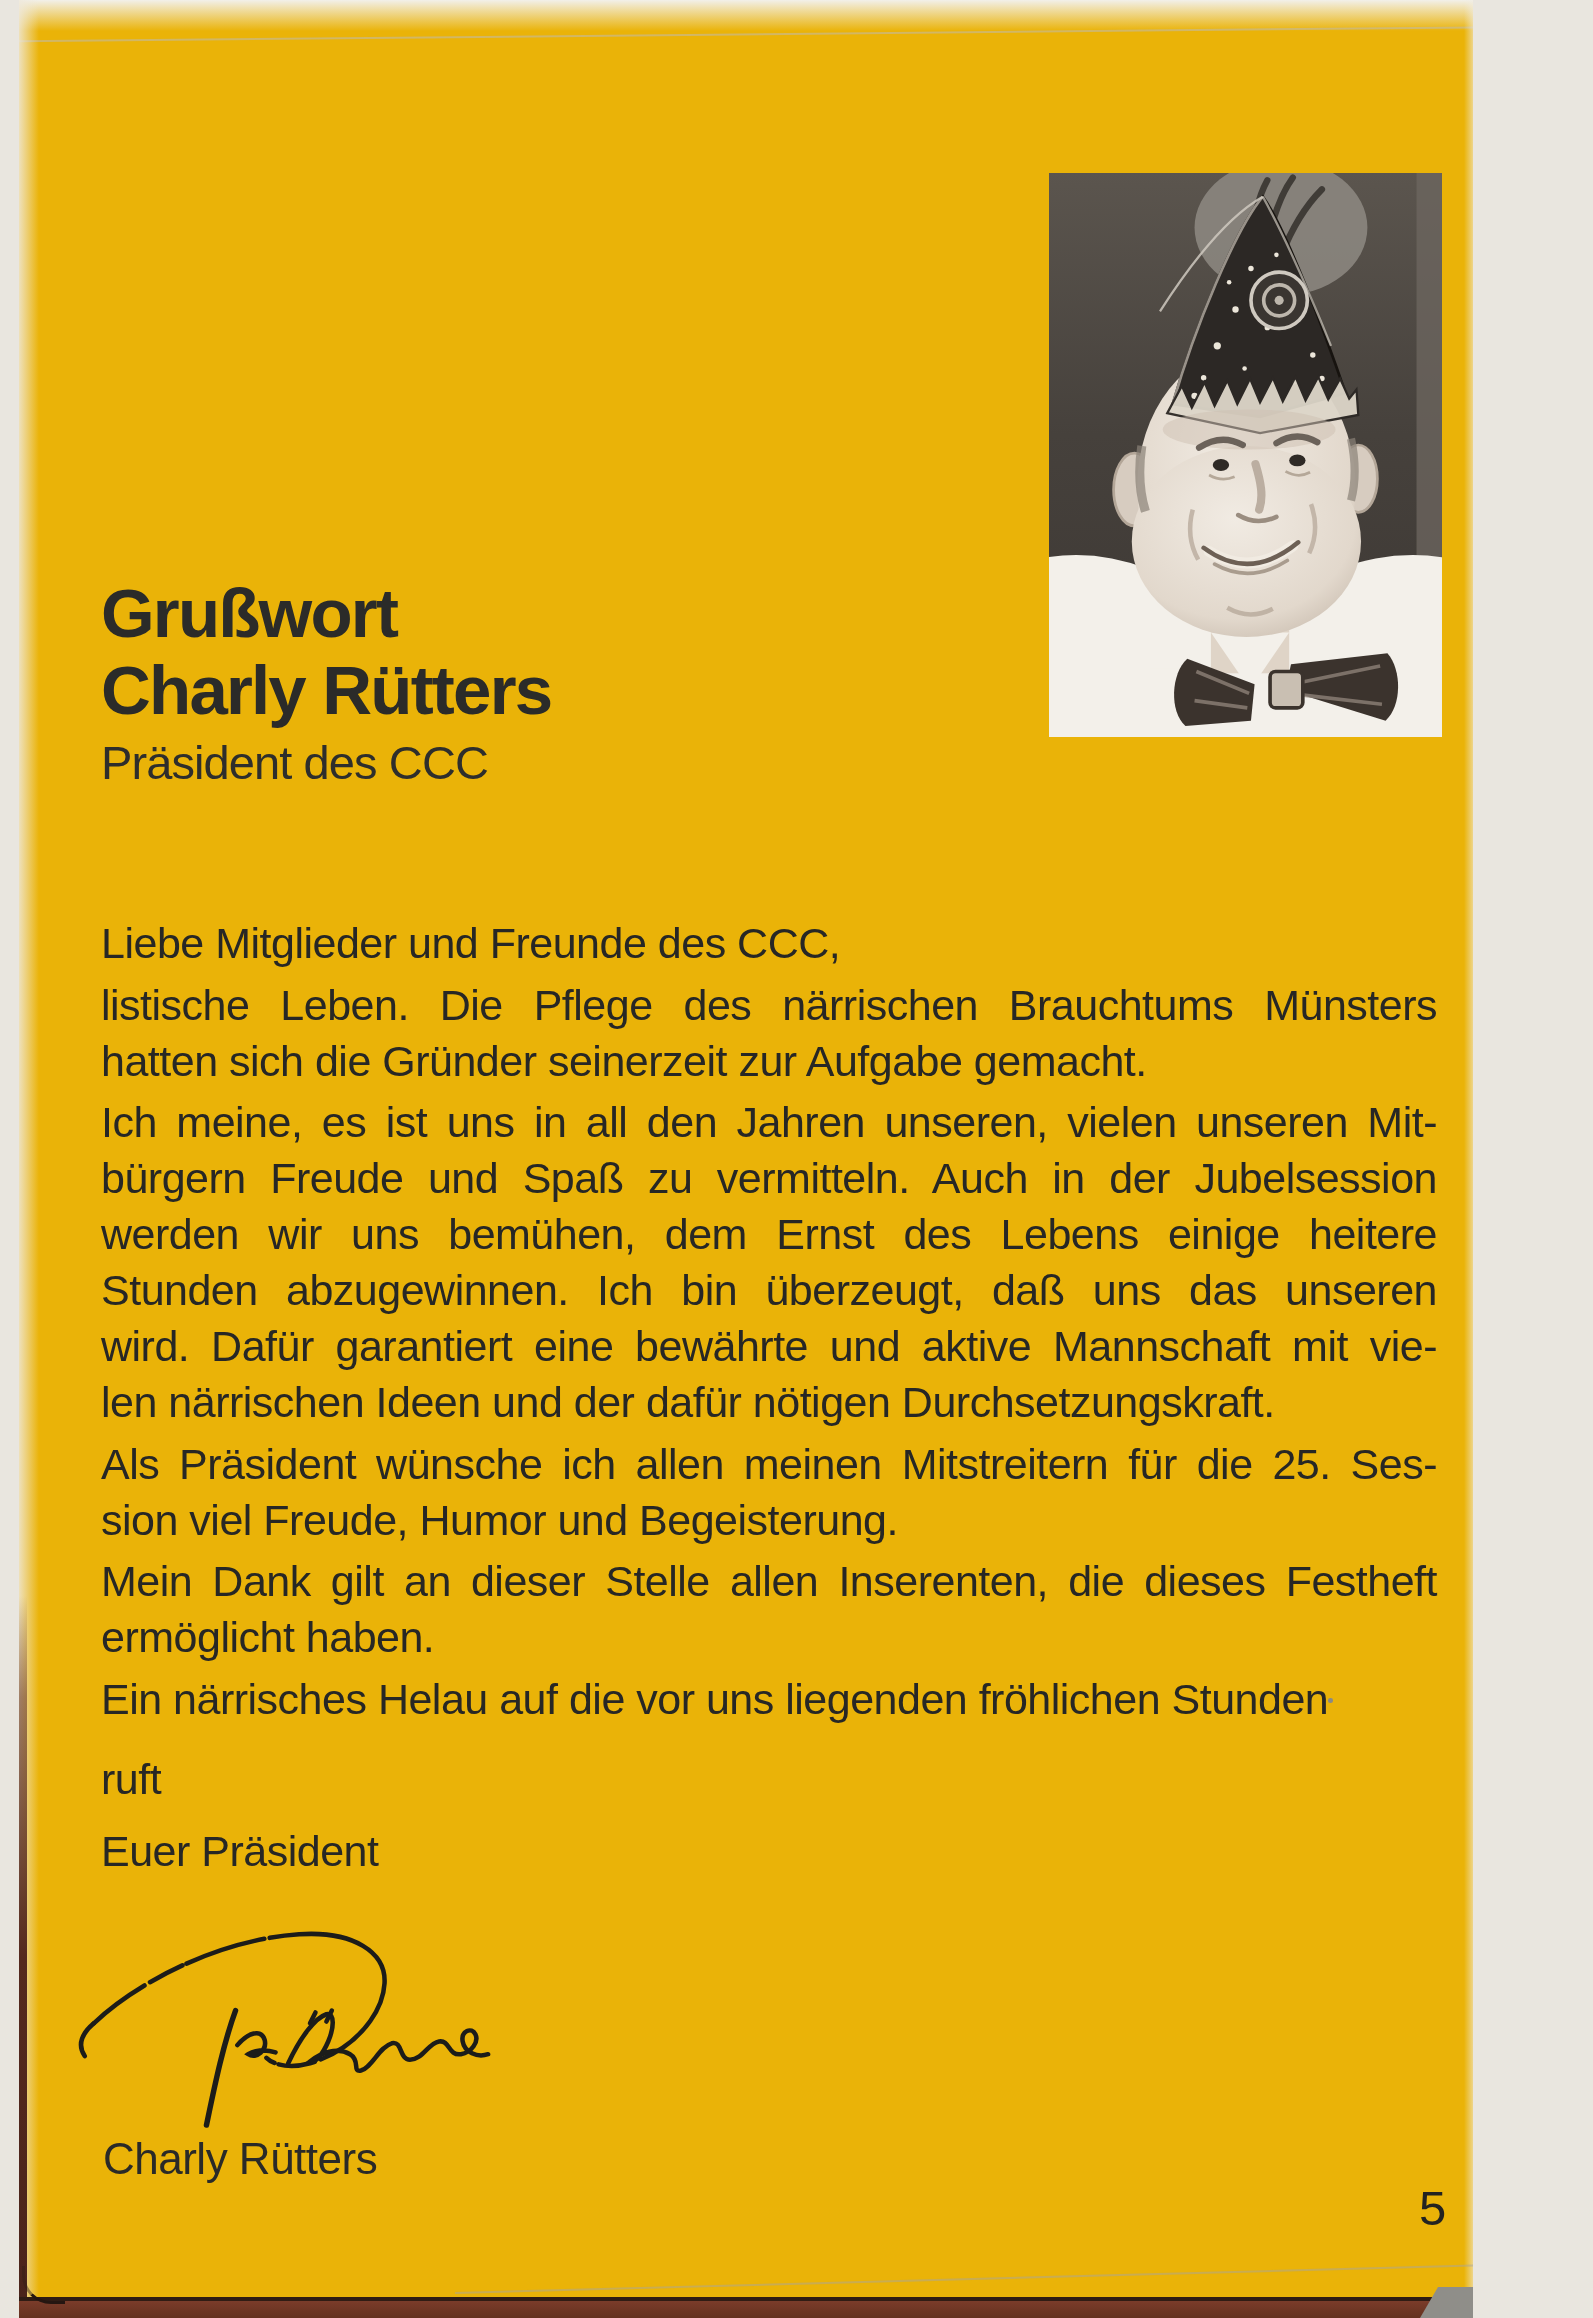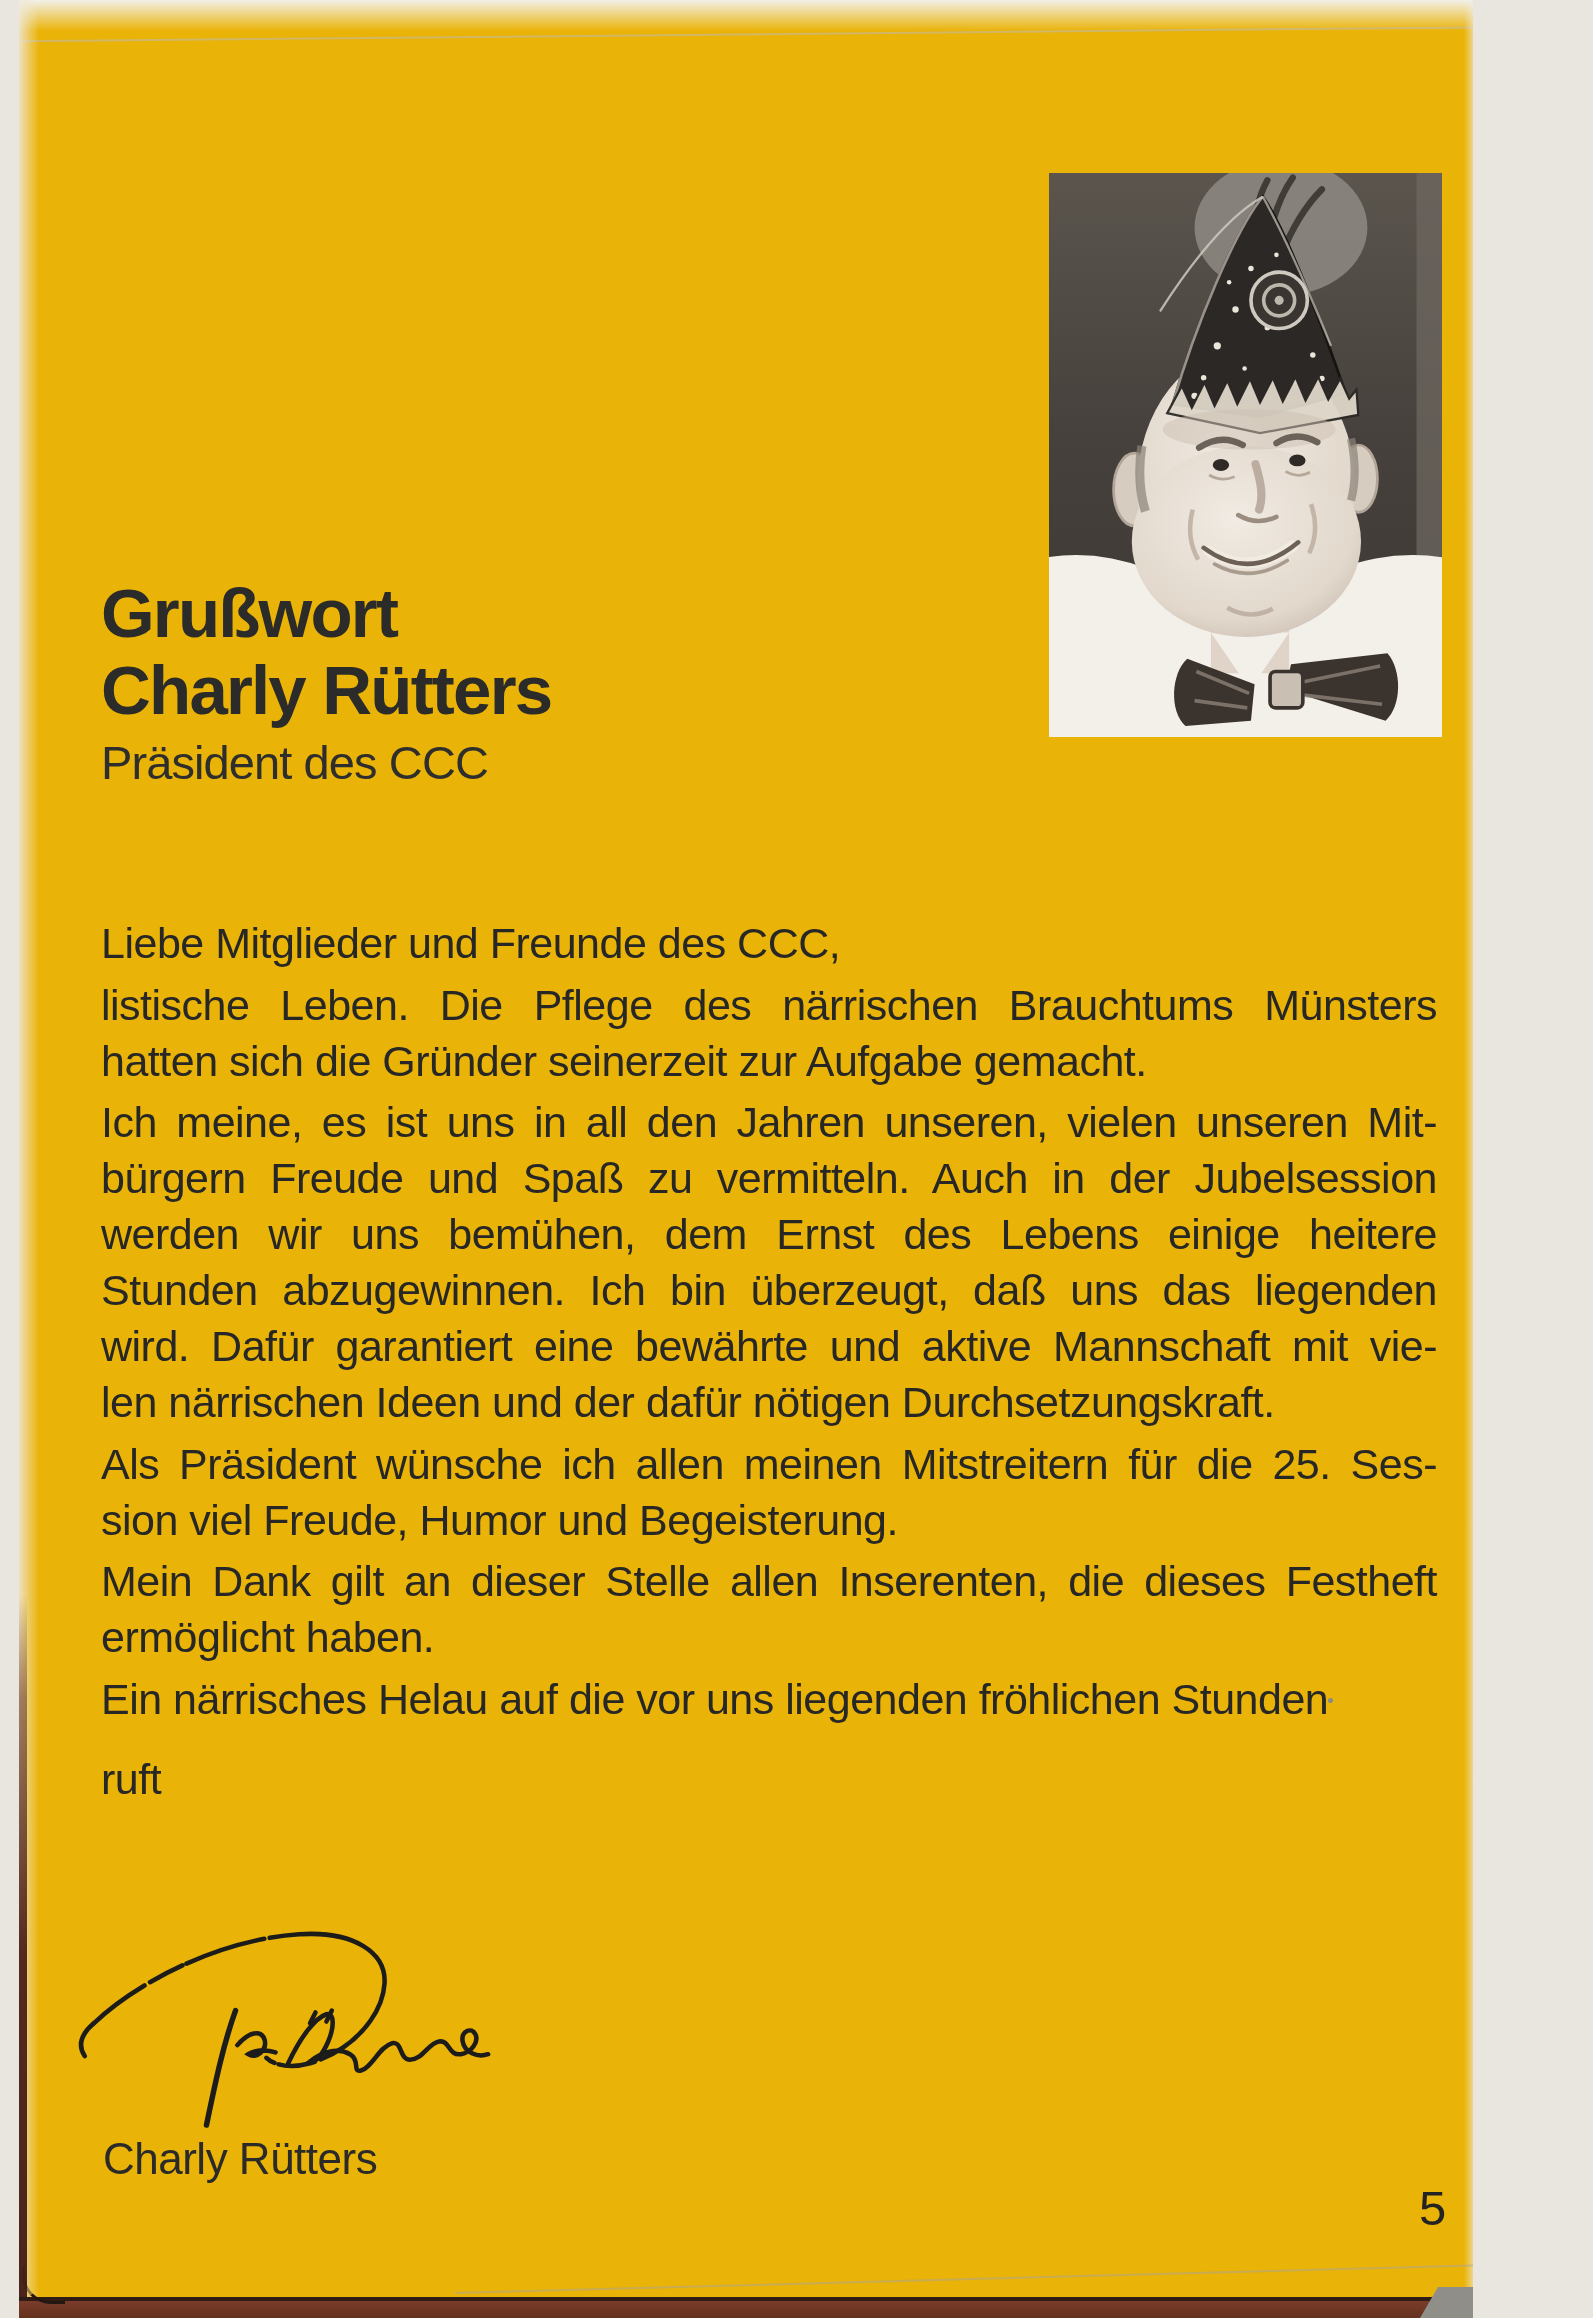--- a/index.html
+++ b/index.html
@@ -183,40 +183,41 @@
 
     <div class="para">
       <div class="bline just">listische Leben. Die Pflege des närrischen Brauchtums Münsters</div>
       <div class="bline nat">hatten sich die Gründer seinerzeit zur Aufgabe gemacht.</div>
     </div>
 
     <div class="para">
       <div class="bline just">Ich meine, es ist uns in all den Jahren unseren, vielen unseren Mit-</div>
       <div class="bline just">bürgern Freude und Spaß zu vermitteln. Auch in der Jubelsession</div>
       <div class="bline just">werden wir uns bemühen, dem Ernst des Lebens einige heitere</div>
-      <div class="bline just">Stunden abzugewinnen. Ich bin überzeugt, daß uns das liegenden</div>
+      <div class="bline just">Stunden abzugewinnen. Ich bin überzeugt, daß uns das unseren</div>
       <div class="bline just">wird. Dafür garantiert eine bewährte und aktive Mannschaft mit vie-</div>
       <div class="bline nat">len närrischen Ideen und der dafür nötigen Durchsetzungskraft.</div>
     </div>
 
     <div class="para">
       <div class="bline just">Als Präsident wünsche ich allen meinen Mitstreitern für die 25. Ses-</div>
       <div class="bline nat">sion viel Freude, Humor und Begeisterung.</div>
     </div>
 
     <div class="para">
       <div class="bline just">Mein Dank gilt an dieser Stelle allen Inserenten, die dieses Festheft</div>
       <div class="bline nat">ermöglicht haben.</div>
     </div>
 
     <div class="para">
       <div class="bline nat">Ein närrisches Helau auf die vor uns liegenden fröhlichen Stunden</div>
     </div>
 
     <div class="bline nat gap-ruft">ruft</div>
+    <div class="bline nat gap-closing">Euer Präsident</div>
   </div>
 
   <div class="signature">
     <svg width="427" height="209" viewBox="0 0 470 230" xmlns="http://www.w3.org/2000/svg">
       <g fill="none" stroke="#1c1c1a" stroke-linecap="round">
 
         <path d="M14,142 C6,130 10,118 24,106" stroke-width="5"></path>
         <path d="M24,106 C70,62 160,14 250,8 C310,4 346,28 344,62 C342,98 308,136 262,150 C240,156 222,152 214,144" stroke-width="5" stroke-dasharray="70 7 40 5 90 6 200 0"></path>
 
         <path d="M148,218 C156,180 166,130 180,92" stroke-width="6"></path>

